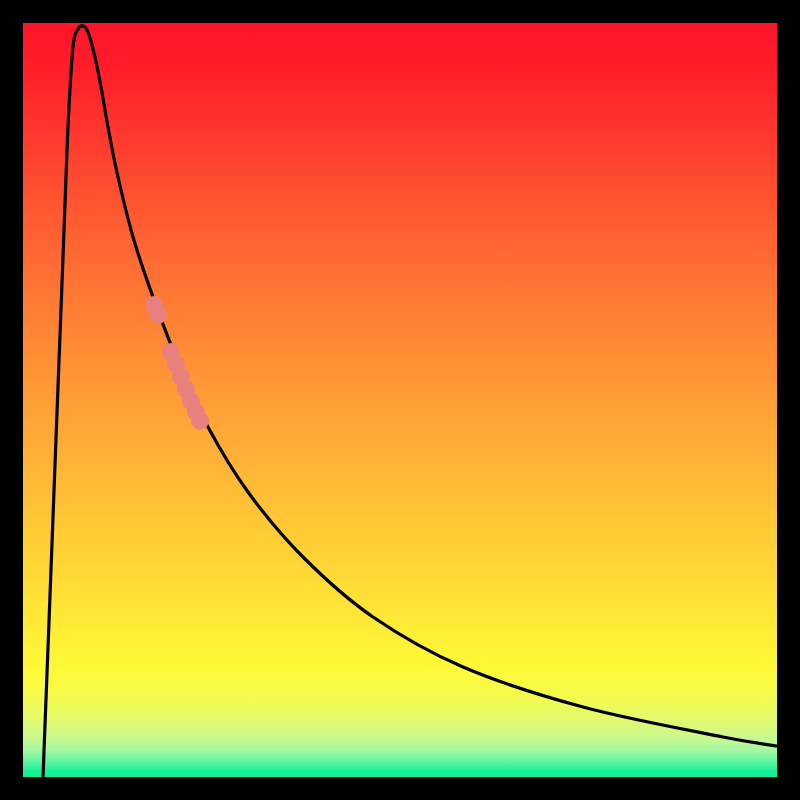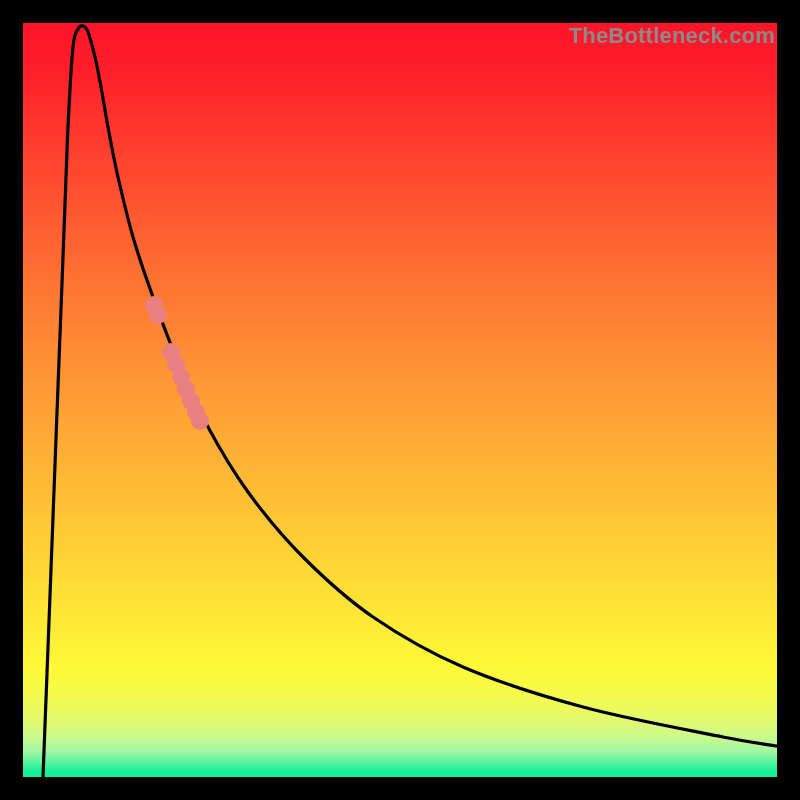--- a/index.html
+++ b/index.html
@@ -95,15 +95,14 @@
           <circle cx="148" cy="329" r="9" class="dot"></circle>
           <circle cx="153" cy="341" r="9" class="dot"></circle>
           <circle cx="158" cy="354" r="9" class="dot"></circle>
           <circle cx="163" cy="366" r="9" class="dot"></circle>
           <circle cx="168" cy="378" r="9" class="dot"></circle>
           <circle cx="173" cy="389" r="9" class="dot"></circle>
           <circle cx="177" cy="398" r="9" class="dot"></circle>
         </g>
     </svg>
 
-    <div class="watermark">TheBottleneck.com</div>
   </div>
 </div>
 
 </body></html>

